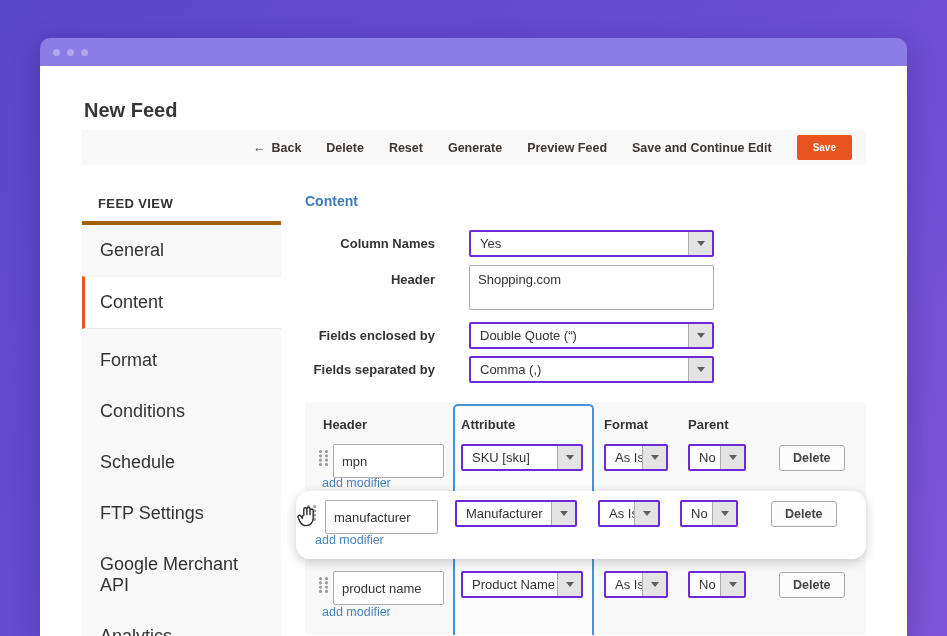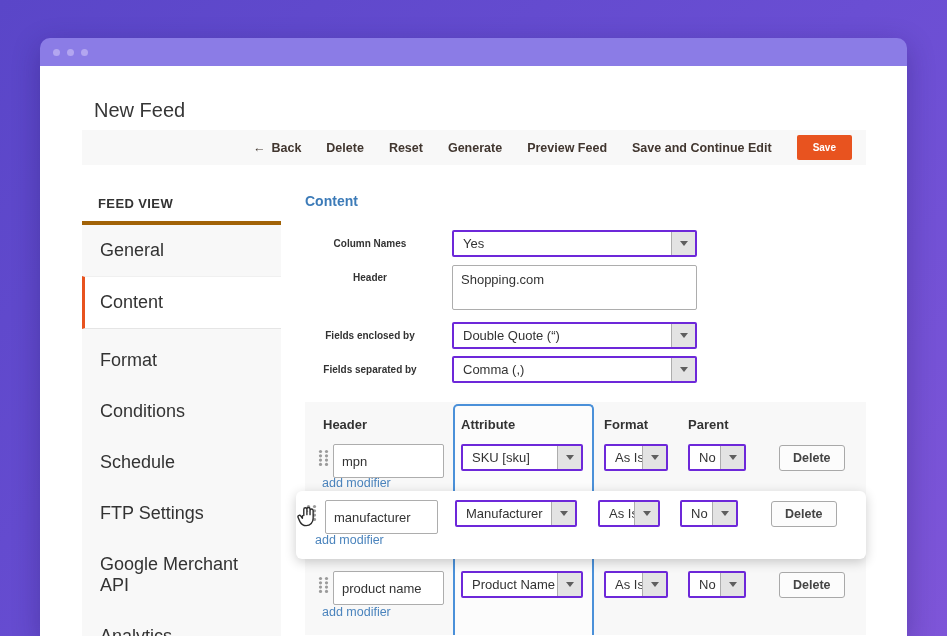--- a/index.html
+++ b/index.html
@@ -5,42 +5,42 @@
   html,body{margin:0;padding:0}
   .stage{position:relative;width:947px;height:636px;overflow:hidden;
     background:linear-gradient(135deg,#5a46c8 0%,#6a4ed3 55%,#7e55d8 100%);
     font-family:"Liberation Sans","DejaVu Sans",sans-serif;}
   .window{position:absolute;left:40px;top:38px;width:867px;bottom:0;
     border-radius:10px 10px 0 0;overflow:hidden;box-shadow:0 8px 28px rgba(25,15,80,.3)}
   .win-head{height:28px;background:#8b7ce6;display:flex;align-items:center;padding-left:13px;gap:7px}
   .dot{width:7px;height:7px;border-radius:50%;background:#b3a6f0}
   .win-body{position:absolute;top:28px;left:0;right:0;bottom:0;background:#fff}
 
-  .page-title{position:absolute;left:54px;top:20px;font-size:20px;color:#363636;font-weight:400}
+  .page-title{position:absolute;left:44px;top:20px;font-size:20px;color:#363636;font-weight:700}
 
   .toolbar{position:absolute;left:42px;top:64px;width:784px;height:35px;background:#f8f8f8;
     display:flex;align-items:center;justify-content:flex-end;gap:25px;box-sizing:border-box;padding-right:14px}
   .tb-link{background:none;border:0;font-family:inherit;font-size:12.5px;font-weight:600;color:#41362f;
     cursor:pointer;display:flex;align-items:center;gap:6px;padding:0;white-space:nowrap}
   .save-btn{background:#e8531f;border:0;color:#fff;font-family:inherit;font-size:10px;font-weight:600;
     padding:7px 16px;border-radius:2px;cursor:pointer}
 
   .sidebar{position:absolute;left:42px;top:119px;width:199px}
   .sb-head{height:40px;display:flex;align-items:center;padding-left:16px;font-size:13px;font-weight:700;
     color:#333;letter-spacing:.4px;border-bottom:4px solid #a16207;background:#fff;box-sizing:border-box}
   .sb-items{background:#f8f8f8}
   .sb-item{padding:15px 18px;font-size:18px;color:#333;cursor:pointer}
   .sb-item.active{background:#fff;border-left:3px solid #e8531f;padding-left:15px;
     border-top:1px solid #f0f0f0;border-bottom:1px solid #e5e5e5;margin-bottom:6px}
 
   .main{position:absolute;left:265px;top:119px;width:561px;bottom:0}
   .sec-title{margin:8px 0 0;font-size:14px;font-weight:600;color:#3c7bb8}
   .frow{display:flex;align-items:center}
   .frow.top{align-items:flex-start}
-  .flabel{width:130px;margin-right:17px;text-align:center;font-size:10px;font-weight:600;color:#333;flex:none}
+  .flabel{width:130px;margin-right:34px;text-align:right;font-size:13px;font-weight:600;color:#333;flex:none}
   .w245{width:245px}
 
   .msel{position:relative;height:27px;background:#fff;border:2px solid #6d28d9;border-radius:2px;
     box-sizing:border-box;display:flex;align-items:center;padding:0 28px 0 9px;font-size:13px;color:#333;
     overflow:hidden;white-space:nowrap;cursor:pointer}
   .msel-caret{position:absolute;right:0;top:0;bottom:0;width:23px;background:#e3e3e3;
     border-left:1px solid #adadad;display:flex;align-items:center;justify-content:center}
   .msel-caret i{width:0;height:0;border-left:4px solid transparent;border-right:4px solid transparent;
     border-top:5px solid #5e5e5e}
   .tta{box-sizing:border-box;height:45px;border:1px solid #adadad;border-radius:2px;padding:6px 8px;
@@ -51,21 +51,21 @@
   .panel{position:relative;margin-top:19px;height:233px;background:#f8f8f8}
   .col-hl{position:absolute;left:148px;top:2px;width:141px;height:231px;background:#fcfcfc;
     border:2px solid #4a90d9;border-bottom:0;border-radius:5px 5px 0 0;box-sizing:border-box;z-index:1}
   .gh{position:absolute;top:15px;font-size:13px;font-weight:600;color:#333;z-index:2}
   .abs{position:absolute;z-index:2}
   .handle{display:inline-flex;cursor:grab}
   .del{box-sizing:border-box;height:26px;padding:0 13px;background:#fcfcfc;border:1px solid #a9a9a9;
     border-radius:3px;font-family:inherit;font-size:12.5px;font-weight:600;color:#444;cursor:pointer}
   .addmod{position:absolute;z-index:2;font-size:12.5px;color:#4b84bd;cursor:pointer;white-space:nowrap}
 
-  .card{position:absolute;left:-9px;top:89px;width:570px;height:68px;background:#fff;border-radius:6px;
+  .card{position:absolute;left:-9px;top:89px;width:570px;height:68px;background:#fff;border-radius:14px;
     box-shadow:0 3px 12px rgba(0,0,0,.2);z-index:5}
   .card .abs{z-index:6}
   .hand{position:absolute;left:0;top:13px;z-index:7}
 </style>
 </head>
 <body>
 
 <div class="stage">
   <div class="window">
     <div class="win-head">

